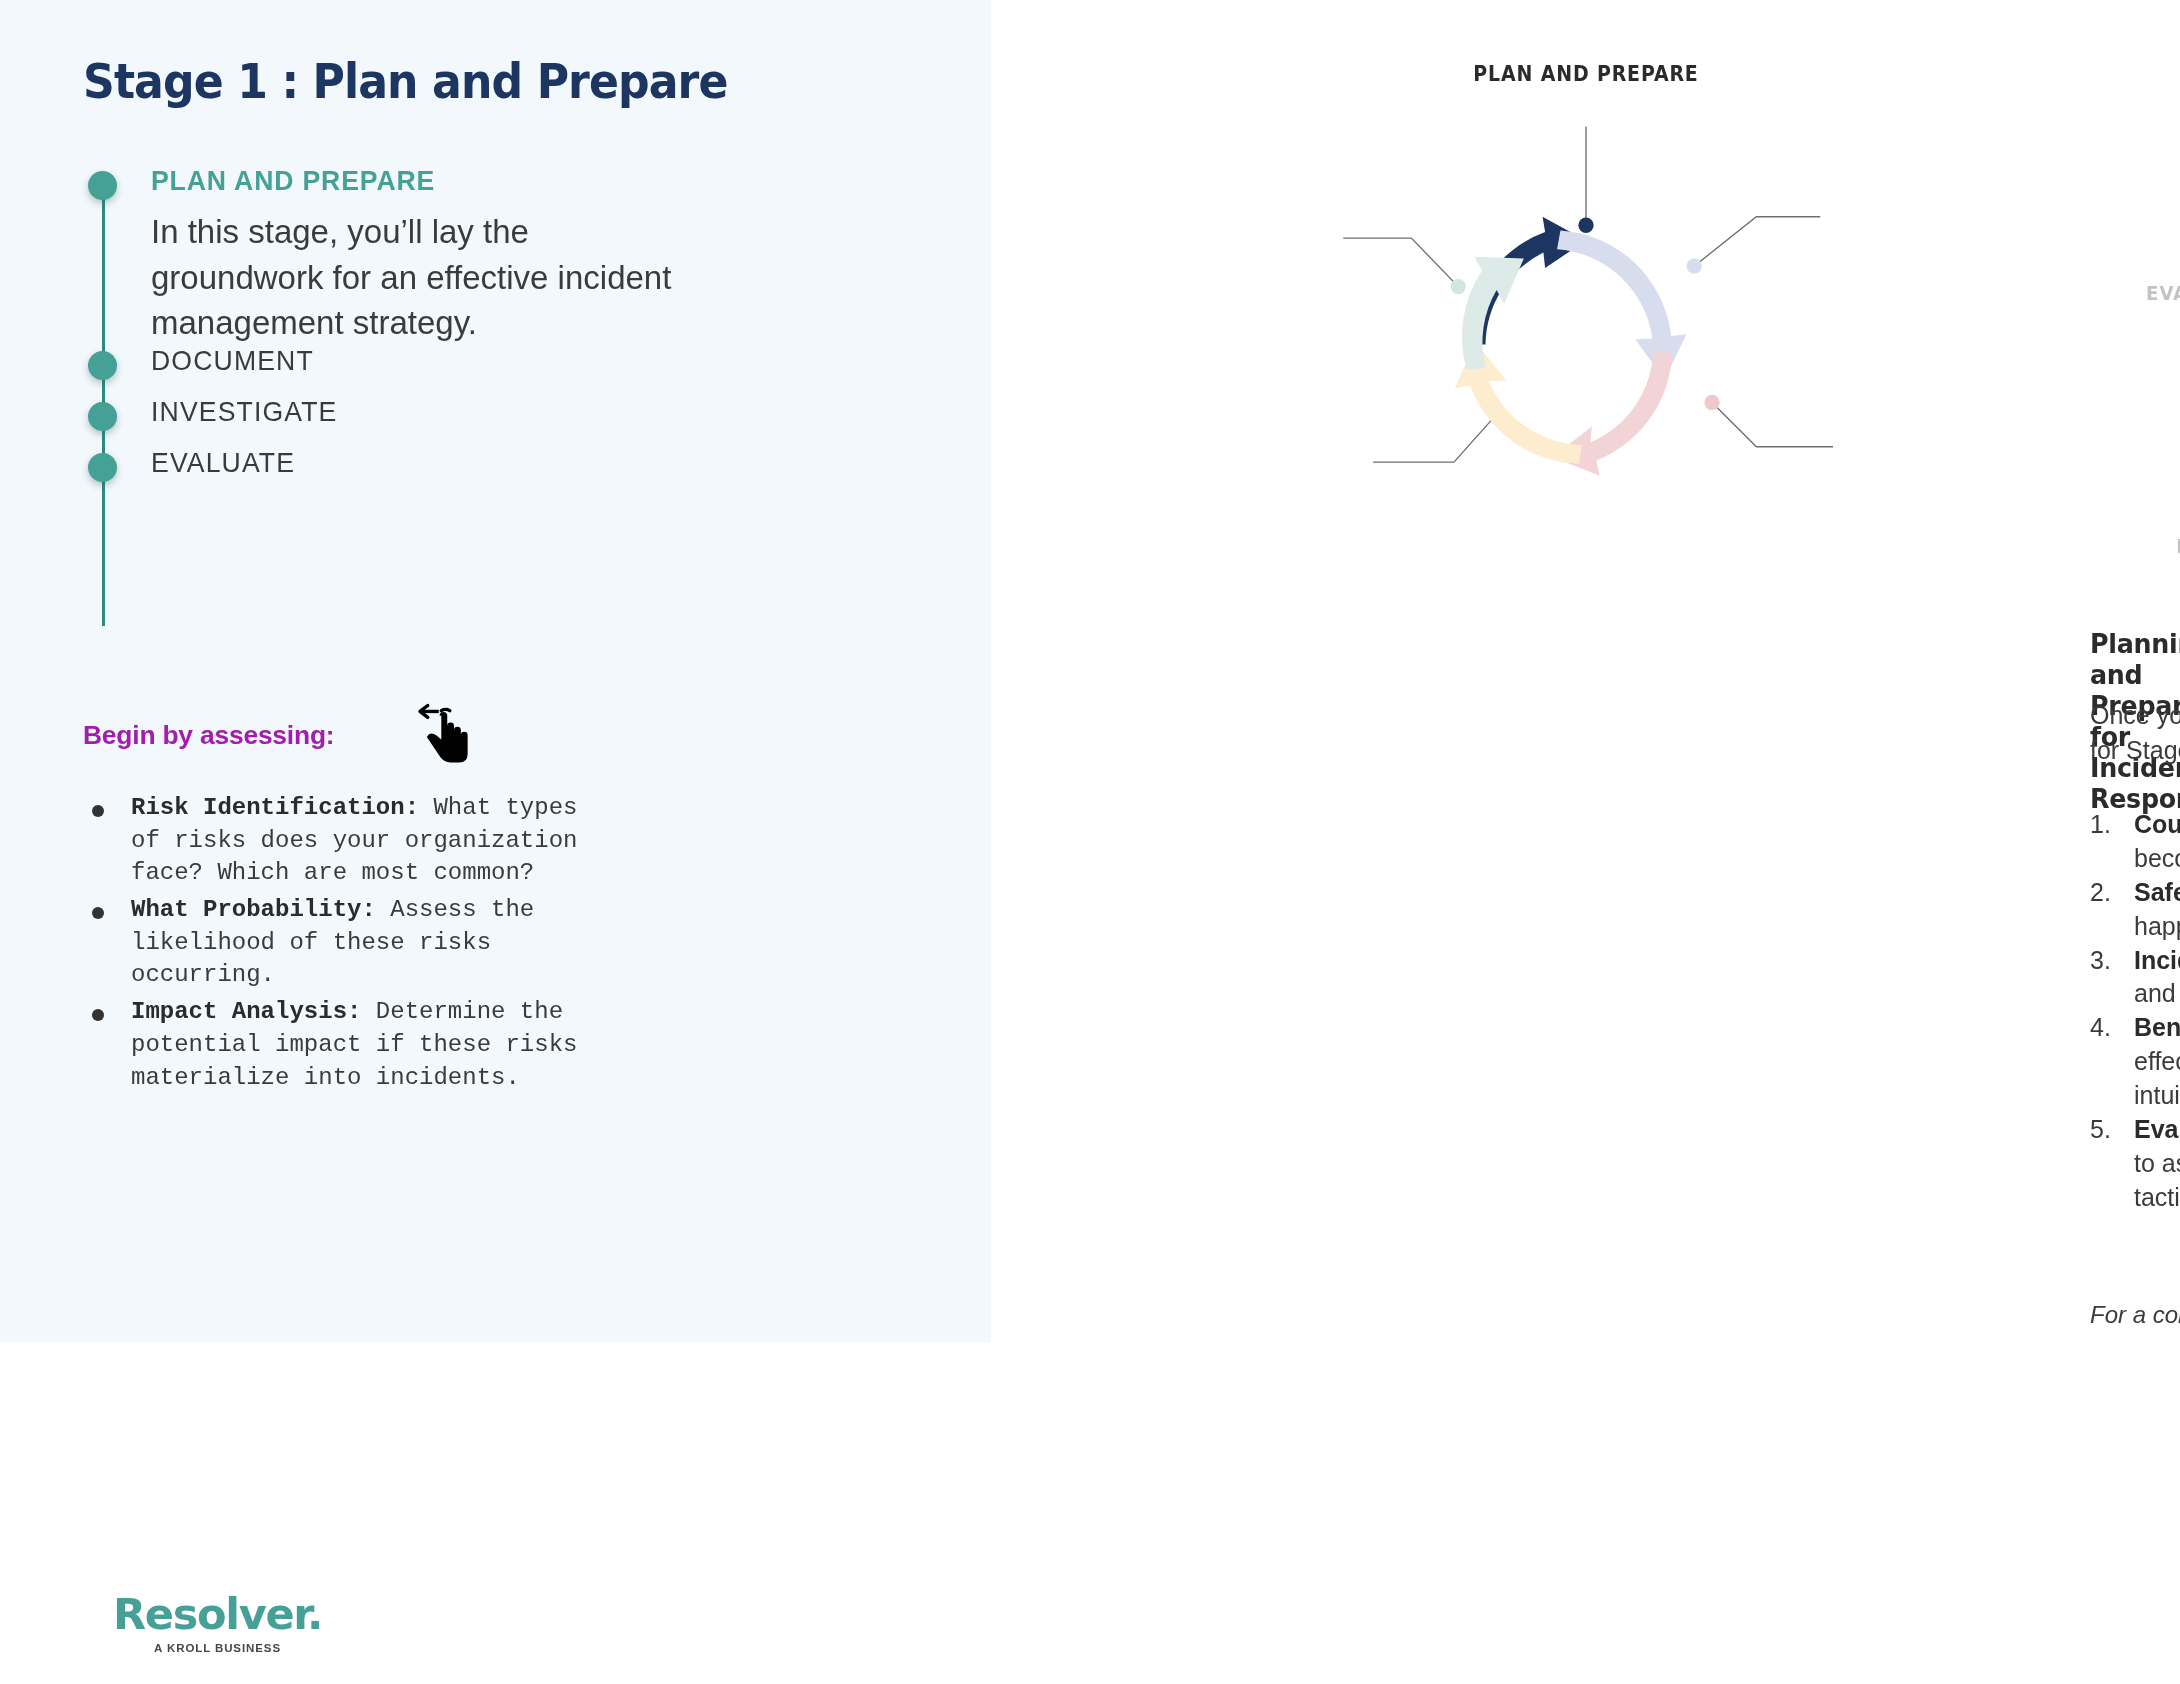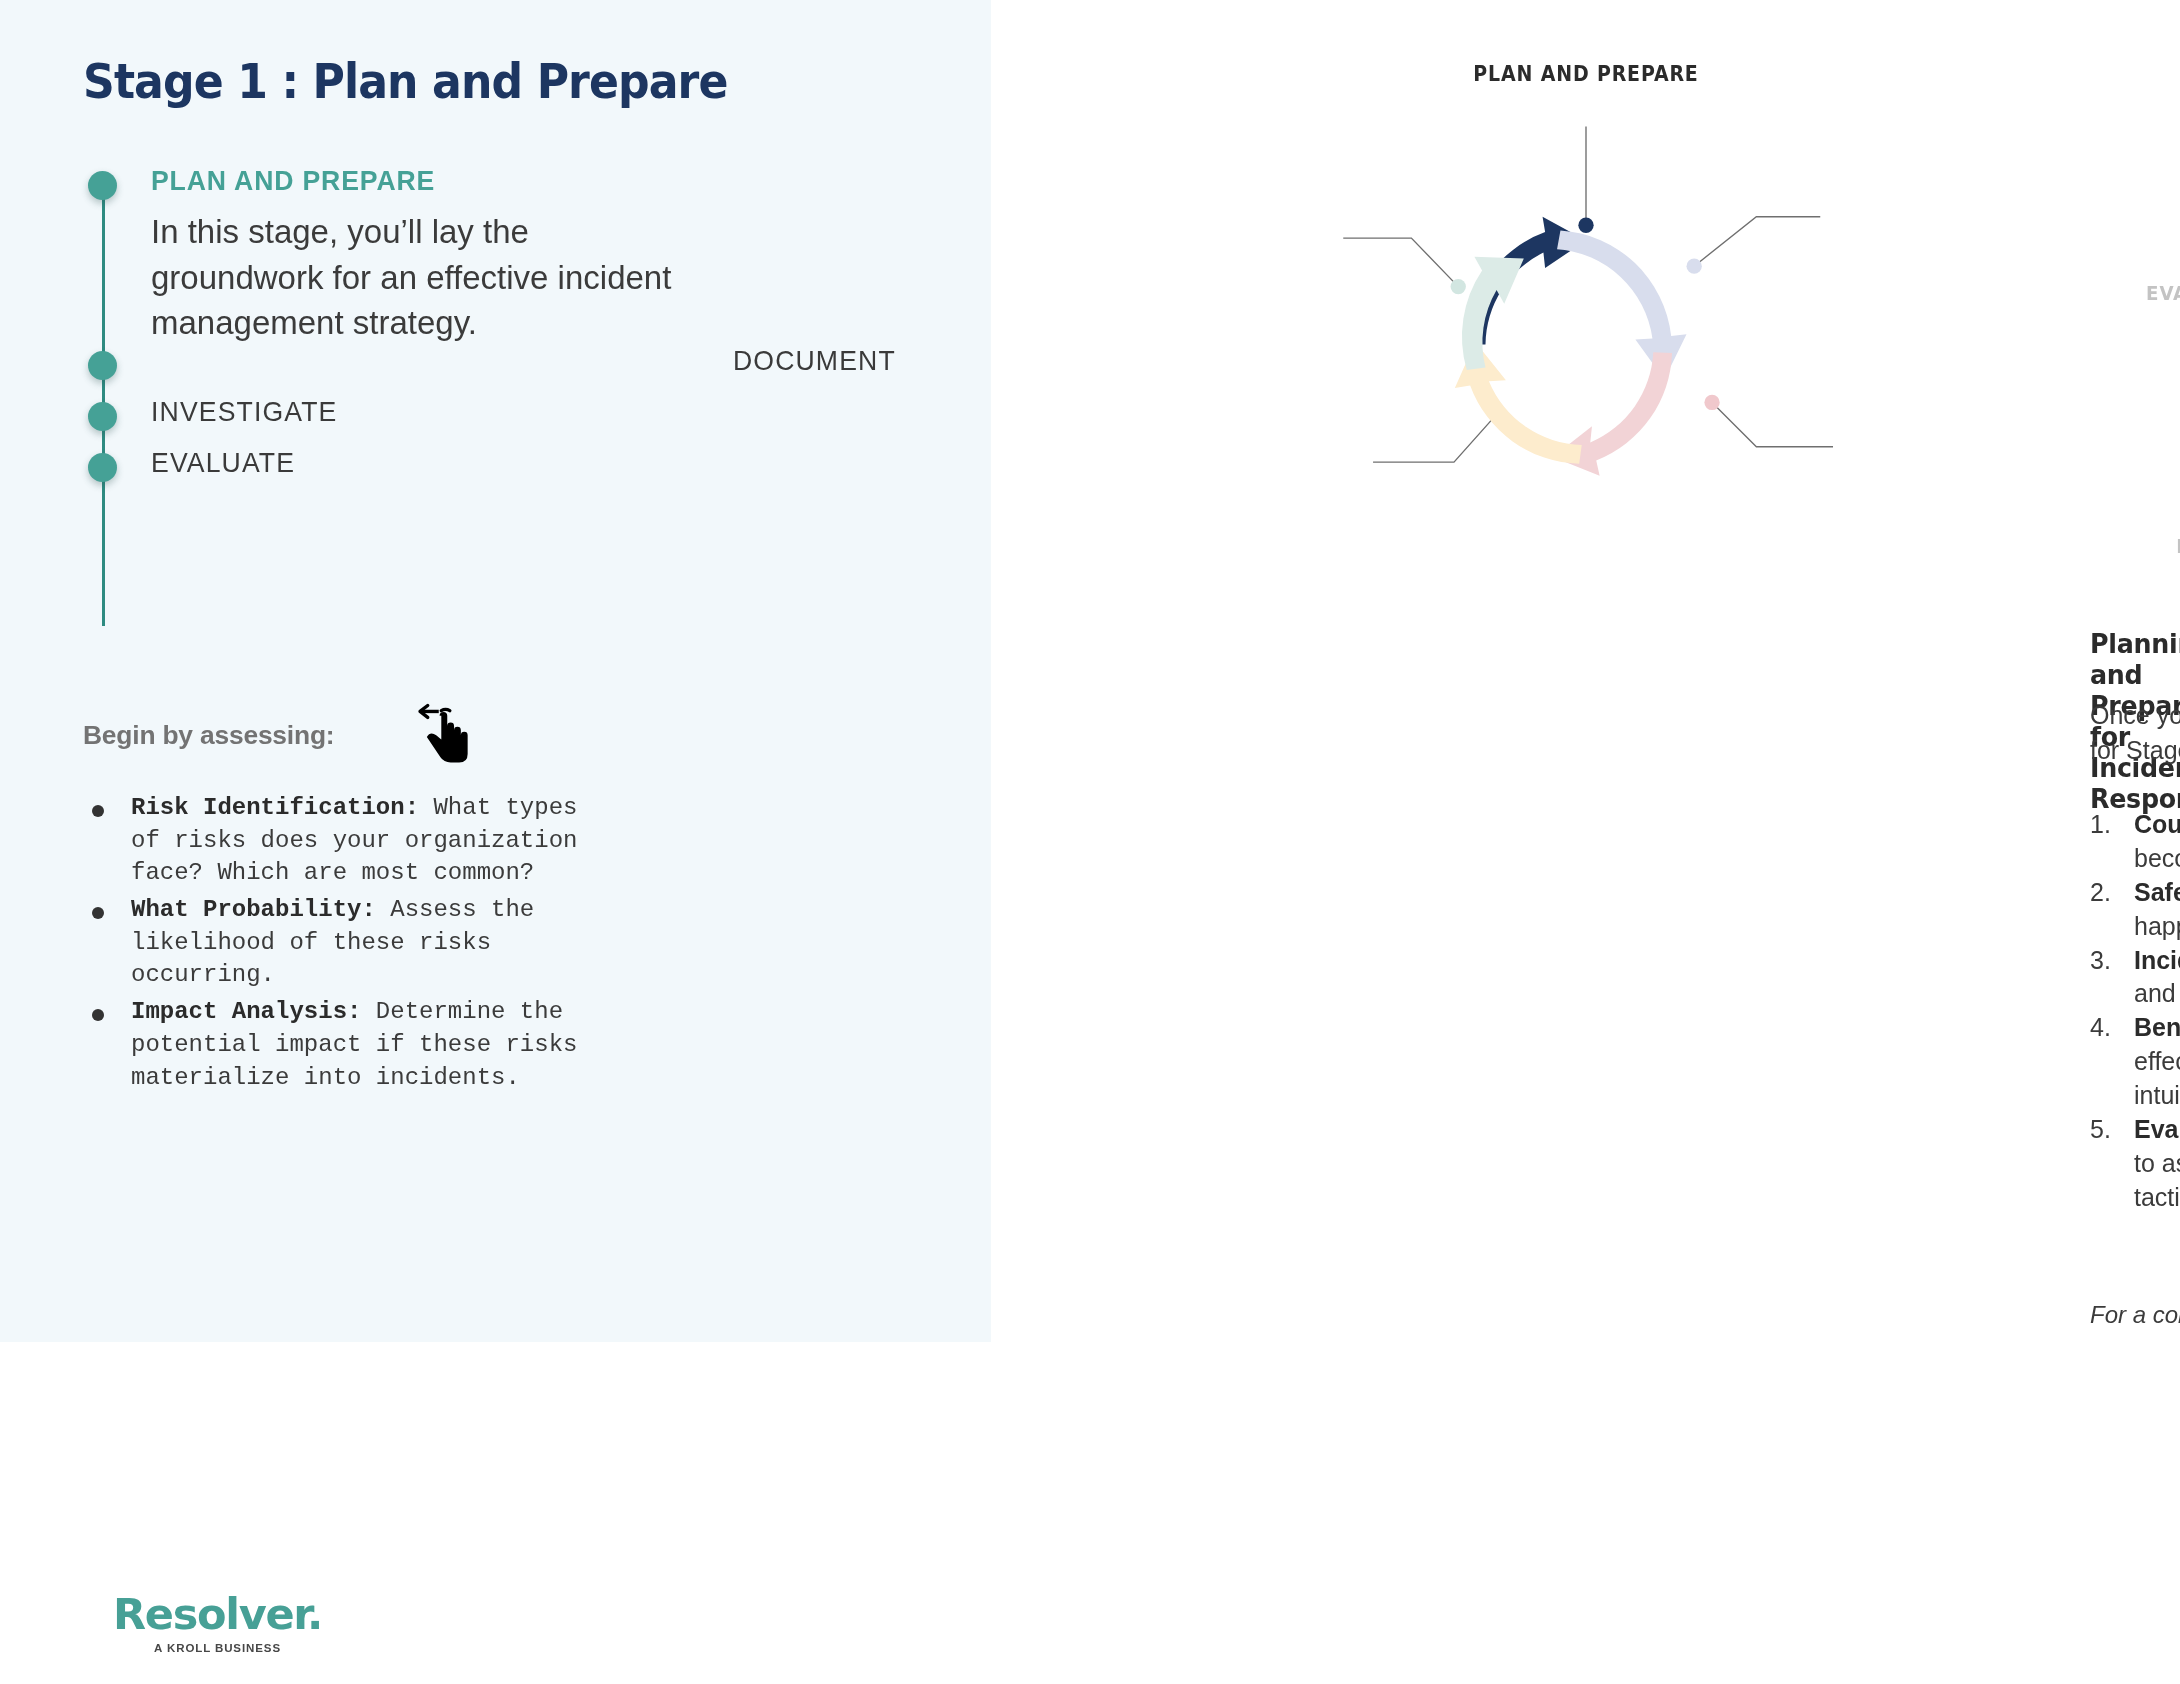--- a/index.html
+++ b/index.html
@@ -50,21 +50,21 @@
   .tl-label.active{color:#45a196;font-weight:bold;letter-spacing:0.9px;}
   .tl-desc{
     margin-top:13.6px;
     font-size:33px;line-height:1.38;color:#3b3b3b;
     max-width:528px;
   }
 
   
   #assess-head{
     position:absolute;left:83px;top:720px;
-    font-size:26.4px;font-weight:bold;color:#737373;
+    font-size:26.4px;font-weight:bold;color:#a21caf;
     letter-spacing:-0.2px;
   }
   #cursor-icon{position:absolute;left:413px;top:697px;width:60px;height:68px;}
 
   #assess-list{position:absolute;left:83px;top:792px;width:528px;font-family:Liberation Mono, monospace;}
   .bl-item{position:relative;padding-left:48px;margin-bottom:4.3px;}
   .bl-dot{
     position:absolute;left:8.5px;top:12.8px;width:12px;height:12px;border-radius:50%;
     background:#333333;
   }
@@ -134,21 +134,21 @@
 
     <div class="tl-row" style="min-height:152px;">
       <div class="tl-dot"></div>
       <div class="tl-body">
         <div class="tl-label active">PLAN AND PREPARE</div>
         <div class="tl-desc">In this stage, you’ll lay the groundwork for an effective incident management strategy.</div>
       </div>
     </div>
 
 
-    <div class="tl-row" style="min-height:51px;text-align:right;">
+    <div class="tl-row" style="min-height:51px;">
       <div class="tl-dot"></div>
       <div class="tl-body">
           <div class="tl-label">DOCUMENT</div>
         </div>
     </div>
 
     <div class="tl-row" style="min-height:51px;">
       <div class="tl-dot"></div>
       <div class="tl-body">
           <div class="tl-label">INVESTIGATE</div>

